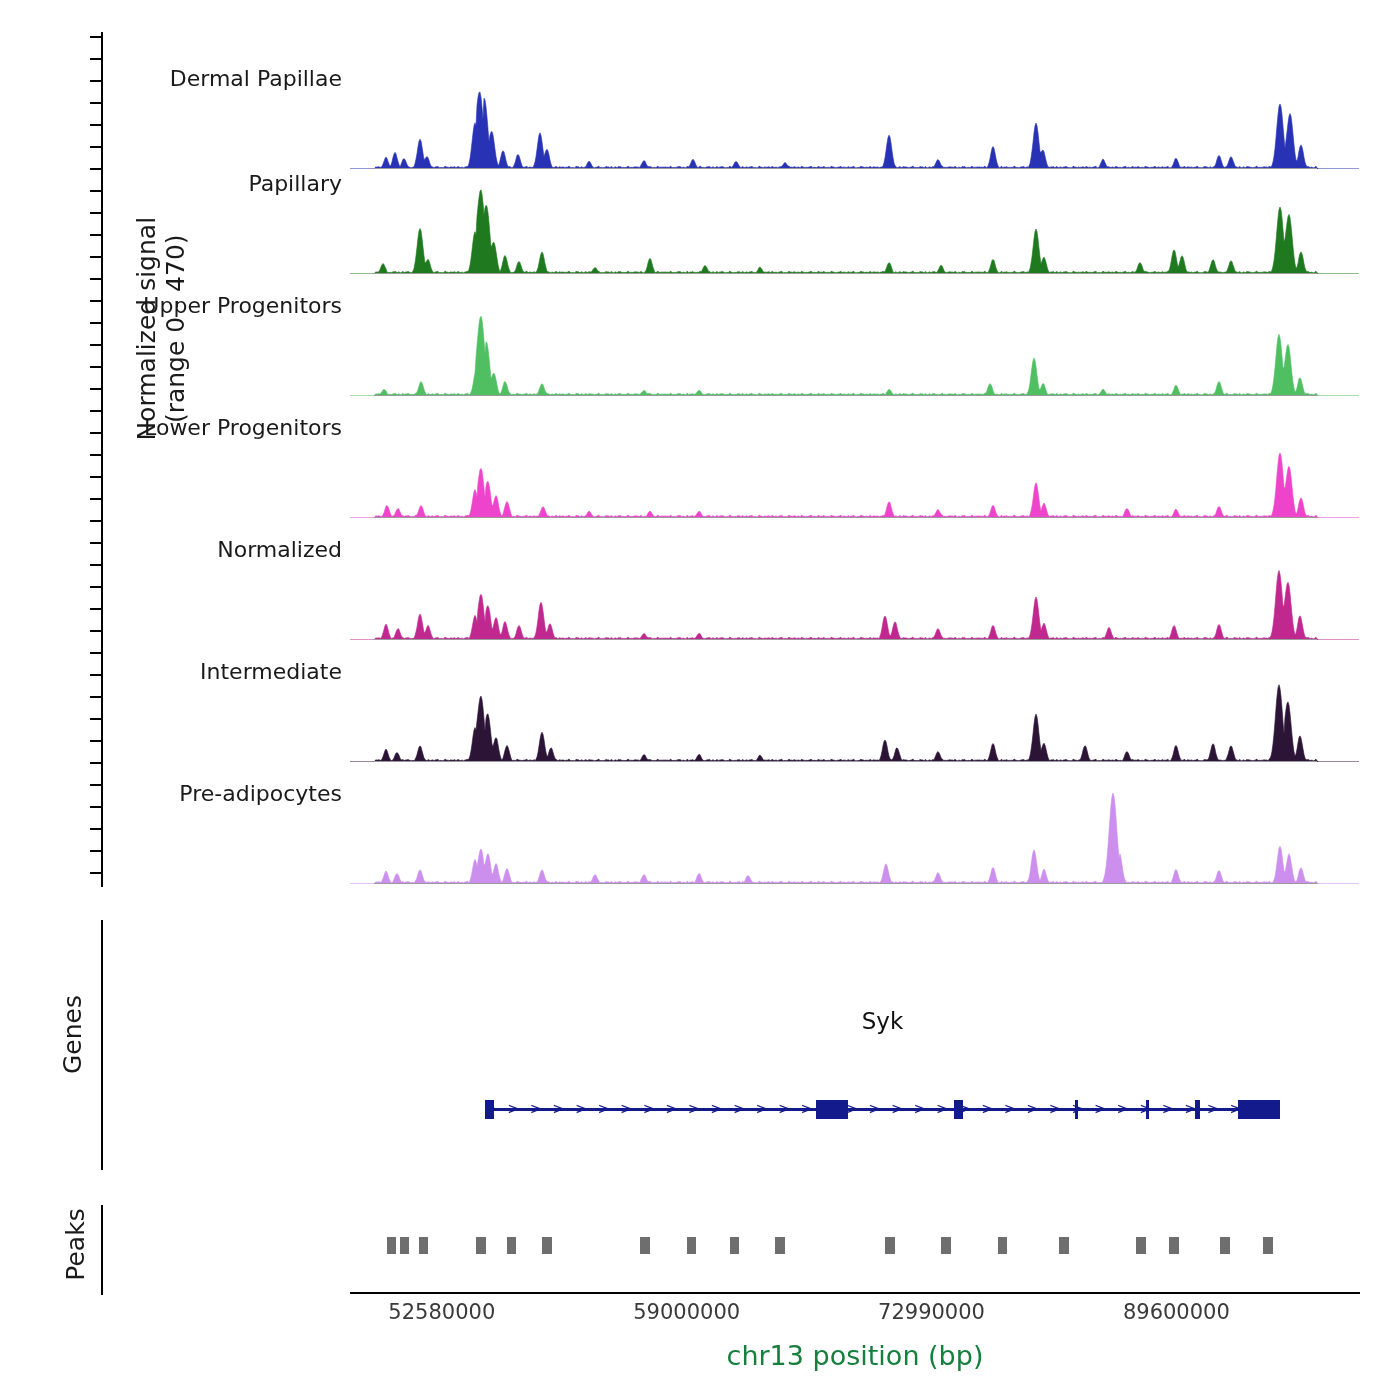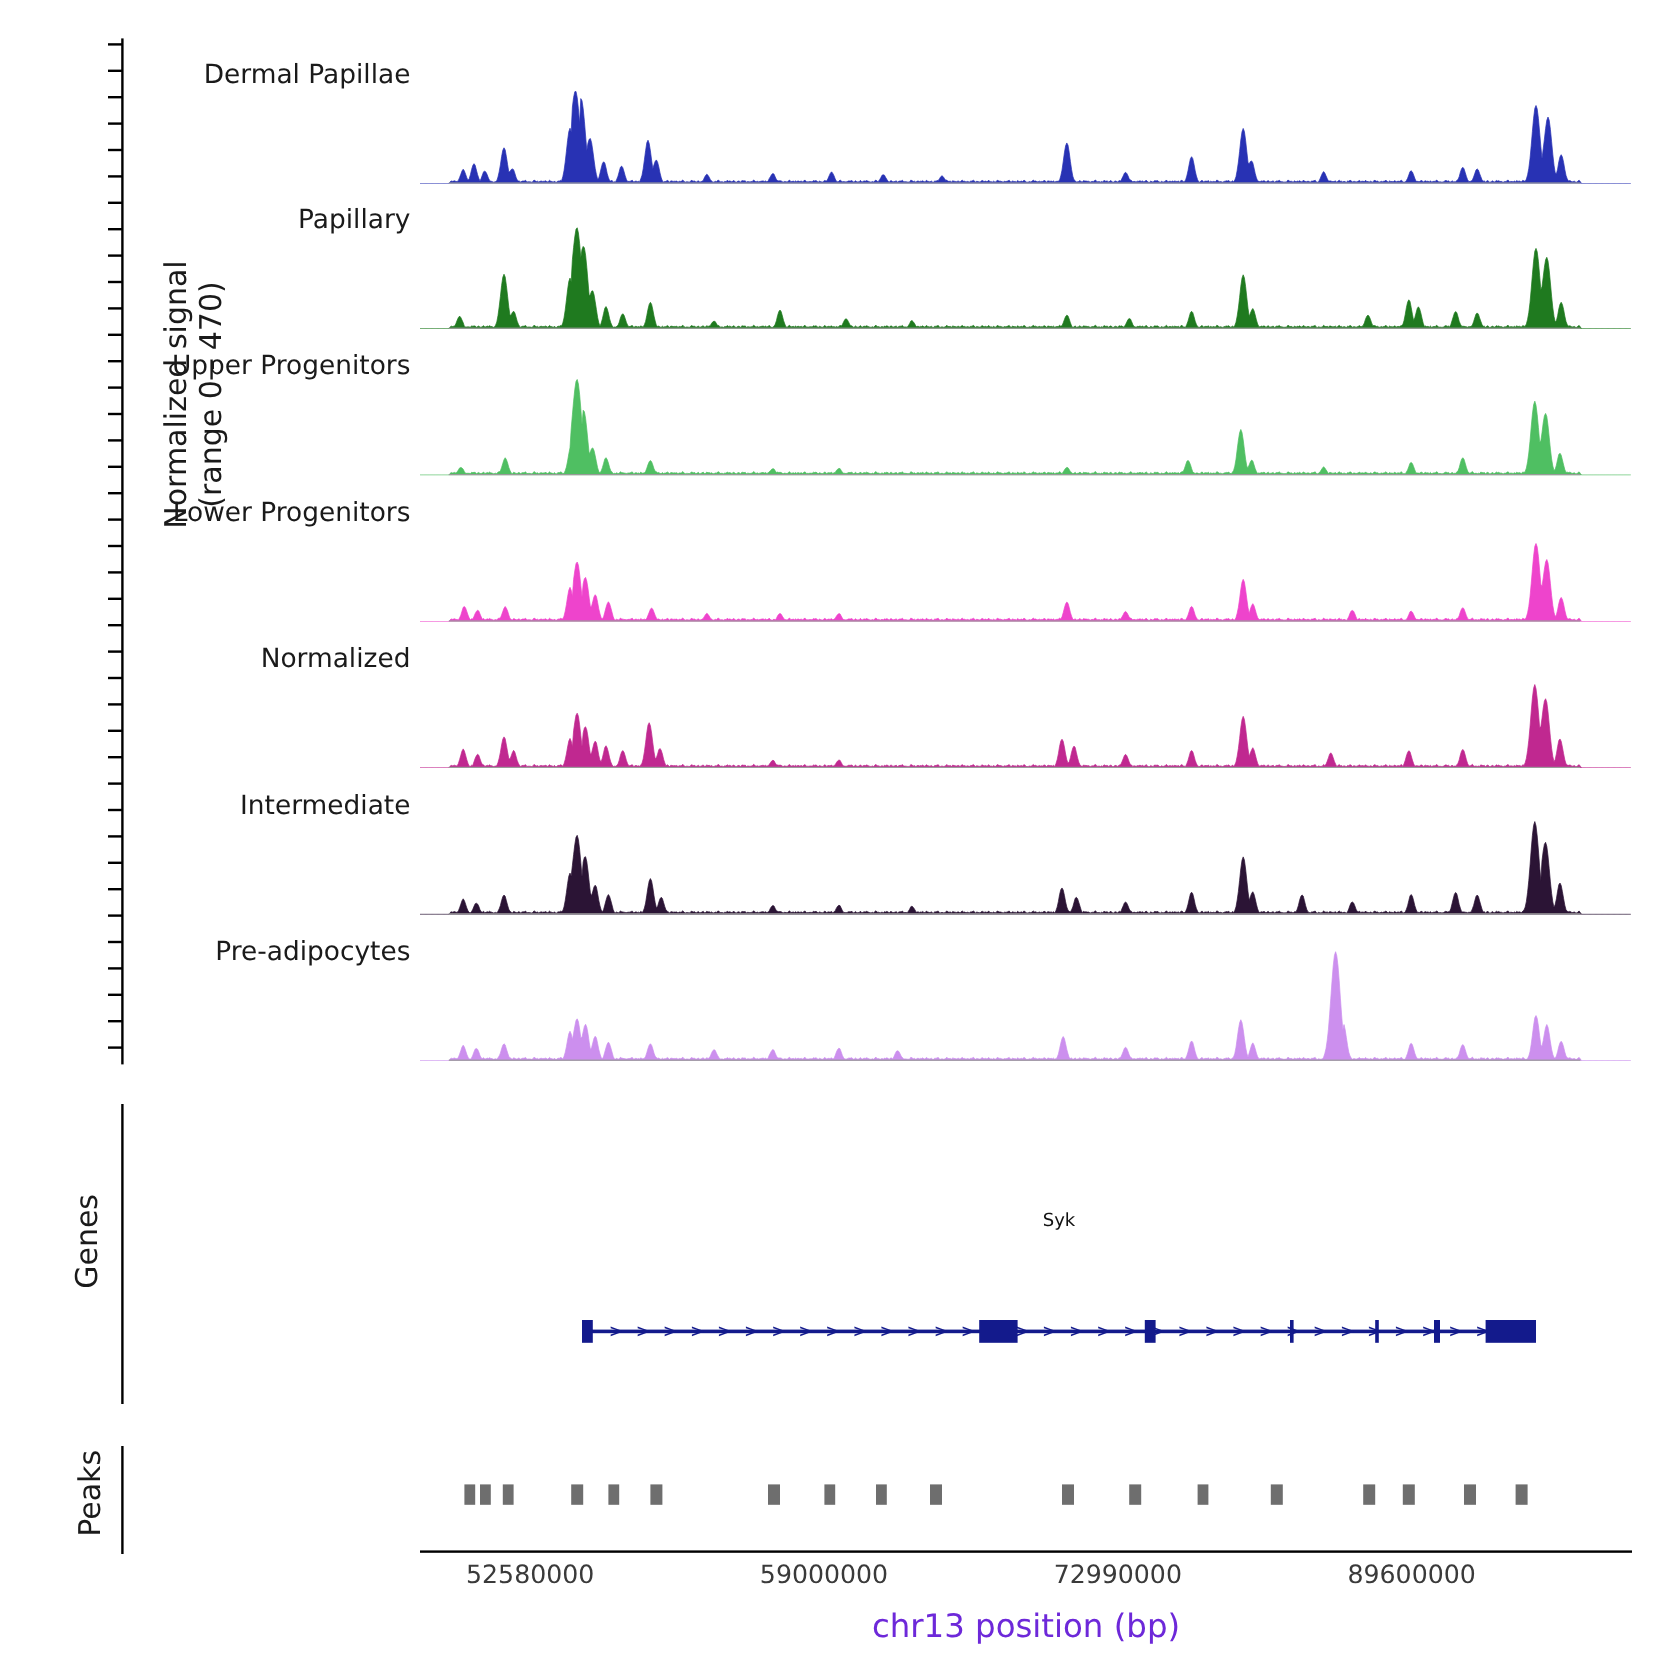--- a/index.html
+++ b/index.html
@@ -114,21 +114,21 @@
   
   .genes-panel {
     position: absolute;
     left: 350px;
     top: 920px;
     width: 1010px;
     height: 250px;
   }
   .gene-name {
     position: absolute;
-    font-size: 15px;
+    font-size: 23px;
     color: #111;
     transform: translateX(-50%);
     white-space: nowrap;
   }
   .gene-body {
     position: absolute;
     height: 3px;
     background: #131a8c;
   }
   .gene-exon {
@@ -178,39 +178,39 @@
     transform: translateX(-50%);
     white-space: nowrap;
   }
   .xlabel {
     position: absolute;
     left: 350px;
     top: 1340px;
     width: 1010px;
     text-align: center;
     font-size: 27px;
-    color: #6d28d9;
+    color: #15803d;
   }
 </style>
 </head>
 <body>
 
 <div id="root">
 
   <div class="ylabel-signal">Normalized signal
 (range 0 - 470)</div>
   <div class="ylabel-genes">Genes</div>
   <div class="ylabel-peaks">Peaks</div>
 
   <div class="spine" style="top:32px;height:855px;"></div>
   <div class="spine" style="top:920px;height:250px;"></div>
   <div class="spine" style="top:1205px;height:90px;"></div>
 
   <div class="tracks">
-      <div class="track" style="top: 1px;">
+      <div class="track" style="top: 17px;">
         <div class="track-label">Dermal Papillae</div>
         <svg class="track-canvas" width="1010" height="122" viewBox="0 0 1010 122">
           <path d="M 0 122 L 0 122.00 L 1 122.00 L 2 122.00 L 3 122.00 L 4 122.00 L 5 122.00 L 6 122.00 L 7 122.00 L 8 122.00 L 9 122.00 L 10 122.00 L 11 122.00 L 12 122.00 L 13 122.00 L 14 122.00 L 15 122.00 L 16 122.00 L 17 122.00 L 18 122.00 L 19 122.00 L 20 122.00 L 21 122.00 L 22 122.00 L 23 122.00 L 24 122.00 L 25 120.61 L 26 119.79 L 27 120.13 L 28 119.87 L 29 119.65 L 30 120.30 L 31 120.17 L 32 119.35 L 33 116.92 L 34 114.28 L 35 111.49 L 36 110.00 L 37 111.48 L 38 114.21 L 39 117.09 L 40 119.25 L 41 117.89 L 42 114.69 L 43 110.30 L 44 106.88 L 45 105.39 L 46 106.79 L 47 110.76 L 48 114.55 L 49 117.59 L 50 119.97 L 51 117.61 L 52 114.79 L 53 112.13 L 54 111.64 L 55 112.50 L 56 114.63 L 57 117.40 L 58 119.36 L 59 120.08 L 60 120.16 L 61 120.78 L 62 120.59 L 63 120.32 L 64 119.54 L 65 116.48 L 66 112.06 L 67 106.42 L 68 99.52 L 69 94.22 L 70 92.16 L 71 93.93 L 72 99.72 L 73 106.17 L 74 112.41 L 75 111.95 L 76 110.30 L 77 109.75 L 78 110.38 L 79 113.29 L 80 116.65 L 81 119.07 L 82 119.77 L 83 120.01 L 84 120.76 L 85 119.91 L 86 119.87 L 87 119.76 L 88 119.20 L 89 120.68 L 90 120.52 L 91 120.46 L 92 120.55 L 93 120.78 L 94 120.44 L 95 118.99 L 96 119.72 L 97 120.28 L 98 119.99 L 99 120.74 L 100 120.12 L 101 119.86 L 102 120.18 L 103 120.07 L 104 120.00 L 105 119.61 L 106 120.68 L 107 120.16 L 108 119.22 L 109 120.13 L 110 120.22 L 111 120.81 L 112 119.79 L 113 120.81 L 114 120.74 L 115 119.76 L 116 120.00 L 117 119.30 L 118 119.53 L 119 116.28 L 120 111.38 L 121 104.14 L 122 95.27 L 123 86.02 L 124 78.75 L 125 75.83 L 126 78.90 L 127 58.19 L 128 50.16 L 129 45.47 L 130 45.16 L 131 50.25 L 132 59.69 L 133 72.05 L 134 51.18 L 135 53.01 L 136 59.73 L 137 69.99 L 138 82.34 L 139 94.52 L 140 88.26 L 141 85.02 L 142 84.50 L 143 87.90 L 144 94.61 L 145 102.22 L 146 109.47 L 147 114.54 L 148 118.32 L 149 117.40 L 150 113.41 L 151 109.13 L 152 105.32 L 153 103.83 L 154 104.88 L 155 108.83 L 156 113.59 L 157 117.02 L 158 119.52 L 159 119.91 L 160 119.27 L 161 120.80 L 162 120.44 L 163 120.57 L 164 118.28 L 165 115.78 L 166 112.08 L 167 108.40 L 168 107.40 L 169 108.75 L 170 111.98 L 171 115.62 L 172 118.51 L 173 120.28 L 174 120.12 L 175 120.15 L 176 119.55 L 177 119.29 L 178 120.69 L 179 120.31 L 180 119.78 L 181 120.43 L 182 120.11 L 183 120.57 L 184 118.03 L 185 115.07 L 186 109.62 L 187 102.24 L 188 94.59 L 189 88.02 L 190 85.81 L 191 88.56 L 192 94.77 L 193 102.47 L 194 109.66 L 195 106.25 L 196 103.46 L 197 102.28 L 198 104.19 L 199 108.09 L 200 113.10 L 201 117.02 L 202 119.84 L 203 120.60 L 204 120.20 L 205 120.24 L 206 119.29 L 207 119.91 L 208 120.78 L 209 119.72 L 210 119.88 L 211 120.15 L 212 120.02 L 213 120.07 L 214 119.93 L 215 120.78 L 216 120.07 L 217 120.20 L 218 119.93 L 219 118.94 L 220 120.19 L 221 120.79 L 222 120.48 L 223 120.50 L 224 120.66 L 225 120.73 L 226 119.31 L 227 119.61 L 228 119.95 L 229 119.79 L 230 120.81 L 231 120.23 L 232 119.62 L 233 120.71 L 234 120.49 L 235 120.06 L 236 119.41 L 237 117.02 L 238 115.21 L 239 114.12 L 240 115.06 L 241 116.69 L 242 118.78 L 243 119.91 L 244 120.68 L 245 120.79 L 246 120.08 L 247 120.36 L 248 119.35 L 249 119.16 L 250 120.63 L 251 120.42 L 252 120.46 L 253 120.78 L 254 120.16 L 255 120.39 L 256 119.30 L 257 120.03 L 258 119.78 L 259 120.12 L 260 120.69 L 261 119.49 L 262 119.88 L 263 120.65 L 264 120.72 L 265 119.82 L 266 119.97 L 267 120.73 L 268 119.81 L 269 119.51 L 270 119.89 L 271 119.56 L 272 120.79 L 273 120.29 L 274 120.38 L 275 120.60 L 276 120.34 L 277 120.19 L 278 118.96 L 279 119.77 L 280 120.64 L 281 120.04 L 282 120.54 L 283 120.31 L 284 120.10 L 285 119.85 L 286 119.73 L 287 120.20 L 288 119.75 L 289 120.51 L 290 120.13 L 291 117.88 L 292 116.23 L 293 114.48 L 294 113.65 L 295 114.10 L 296 116.40 L 297 118.53 L 298 119.43 L 299 119.74 L 300 119.60 L 301 119.76 L 302 120.46 L 303 120.63 L 304 120.21 L 305 120.52 L 306 120.62 L 307 119.75 L 308 119.06 L 309 120.39 L 310 120.30 L 311 119.93 L 312 120.42 L 313 119.74 L 314 120.52 L 315 119.70 L 316 120.29 L 317 120.13 L 318 120.02 L 319 120.61 L 320 119.40 L 321 119.29 L 322 120.54 L 323 120.46 L 324 120.51 L 325 120.27 L 326 120.38 L 327 120.23 L 328 119.45 L 329 119.85 L 330 119.37 L 331 120.27 L 332 120.63 L 333 119.93 L 334 120.36 L 335 120.69 L 336 120.66 L 337 119.33 L 338 119.65 L 339 119.84 L 340 117.76 L 341 115.45 L 342 113.28 L 343 112.20 L 344 113.50 L 345 115.45 L 346 118.07 L 347 120.07 L 348 120.47 L 349 120.27 L 350 118.94 L 351 119.78 L 352 120.45 L 353 120.34 L 354 120.42 L 355 120.63 L 356 120.34 L 357 119.78 L 358 119.75 L 359 119.73 L 360 119.47 L 361 120.74 L 362 120.40 L 363 119.60 L 364 120.55 L 365 120.64 L 366 120.37 L 367 119.31 L 368 120.40 L 369 120.47 L 370 119.70 L 371 120.09 L 372 119.47 L 373 119.81 L 374 120.24 L 375 120.66 L 376 120.72 L 377 120.25 L 378 120.76 L 379 119.64 L 380 119.00 L 381 120.21 L 382 120.16 L 383 118.84 L 384 117.06 L 385 115.04 L 386 114.65 L 387 114.94 L 388 116.80 L 389 118.46 L 390 119.94 L 391 120.82 L 392 119.67 L 393 119.70 L 394 120.52 L 395 120.46 L 396 119.97 L 397 119.81 L 398 120.76 L 399 120.08 L 400 119.80 L 401 119.88 L 402 119.16 L 403 120.40 L 404 120.42 L 405 120.47 L 406 120.65 L 407 120.68 L 408 120.65 L 409 119.11 L 410 119.50 L 411 120.32 L 412 119.96 L 413 120.65 L 414 120.31 L 415 119.72 L 416 120.40 L 417 119.99 L 418 120.11 L 419 119.56 L 420 120.53 L 421 120.39 L 422 119.22 L 423 119.98 L 424 120.26 L 425 120.60 L 426 119.82 L 427 120.61 L 428 120.74 L 429 119.82 L 430 119.98 L 431 119.46 L 432 119.32 L 433 117.75 L 434 116.21 L 435 115.44 L 436 116.24 L 437 117.67 L 438 119.12 L 439 119.05 L 440 120.10 L 441 120.13 L 442 120.02 L 443 120.57 L 444 119.60 L 445 120.00 L 446 120.17 L 447 120.40 L 448 120.00 L 449 119.95 L 450 120.81 L 451 119.70 L 452 119.24 L 453 120.13 L 454 120.01 L 455 120.69 L 456 120.17 L 457 120.37 L 458 120.59 L 459 119.86 L 460 119.98 L 461 119.11 L 462 119.89 L 463 120.73 L 464 120.05 L 465 120.33 L 466 120.60 L 467 120.47 L 468 119.62 L 469 119.51 L 470 120.43 L 471 119.90 L 472 120.24 L 473 120.10 L 474 119.21 L 475 120.54 L 476 120.37 L 477 120.65 L 478 119.97 L 479 120.57 L 480 120.64 L 481 119.17 L 482 119.58 L 483 120.01 L 484 120.02 L 485 120.43 L 486 120.73 L 487 120.14 L 488 120.26 L 489 120.12 L 490 119.73 L 491 119.16 L 492 120.52 L 493 120.49 L 494 119.73 L 495 120.38 L 496 120.16 L 497 120.79 L 498 119.43 L 499 120.21 L 500 120.40 L 501 119.89 L 502 120.35 L 503 119.44 L 504 119.36 L 505 120.72 L 506 120.81 L 507 120.65 L 508 120.25 L 509 120.58 L 510 120.07 L 511 119.10 L 512 119.92 L 513 119.78 L 514 120.33 L 515 120.58 L 516 119.95 L 517 120.36 L 518 120.21 L 519 120.30 L 520 119.42 L 521 119.68 L 522 120.80 L 523 119.88 L 524 119.75 L 525 120.20 L 526 119.92 L 527 120.33 L 528 119.78 L 529 120.76 L 530 120.19 L 531 120.12 L 532 120.10 L 533 118.97 L 534 115.52 L 535 110.81 L 536 103.82 L 537 96.38 L 538 90.53 L 539 88.14 L 540 90.00 L 541 95.93 L 542 103.63 L 543 110.40 L 544 115.83 L 545 118.80 L 546 119.55 L 547 120.74 L 548 120.45 L 549 120.23 L 550 119.37 L 551 120.40 L 552 120.58 L 553 119.46 L 554 119.90 L 555 119.83 L 556 120.10 L 557 120.01 L 558 120.50 L 559 120.74 L 560 120.11 L 561 120.36 L 562 119.57 L 563 119.00 L 564 120.46 L 565 120.53 L 566 120.35 L 567 120.73 L 568 120.22 L 569 120.69 L 570 119.30 L 571 119.94 L 572 119.87 L 573 119.96 L 574 120.74 L 575 119.67 L 576 119.65 L 577 120.71 L 578 120.74 L 579 119.99 L 580 119.79 L 581 120.74 L 582 120.03 L 583 119.42 L 584 119.92 L 585 117.62 L 586 115.67 L 587 113.35 L 588 112.58 L 589 113.58 L 590 115.55 L 591 117.94 L 592 119.08 L 593 119.51 L 594 120.66 L 595 120.09 L 596 120.42 L 597 120.45 L 598 119.97 L 599 120.11 L 600 119.60 L 601 120.23 L 602 119.77 L 603 120.37 L 604 120.34 L 605 119.14 L 606 120.07 L 607 120.80 L 608 120.81 L 609 119.88 L 610 120.52 L 611 120.73 L 612 119.55 L 613 119.65 L 614 119.70 L 615 119.59 L 616 120.62 L 617 120.82 L 618 120.12 L 619 120.61 L 620 120.60 L 621 119.99 L 622 118.99 L 623 120.20 L 624 120.43 L 625 119.88 L 626 120.42 L 627 119.85 L 628 120.23 L 629 119.78 L 630 120.17 L 631 120.25 L 632 119.93 L 633 120.62 L 634 119.64 L 635 119.12 L 636 120.43 L 637 120.49 L 638 118.92 L 639 115.75 L 640 111.38 L 641 106.08 L 642 101.20 L 643 99.61 L 644 101.20 L 645 105.89 L 646 111.42 L 647 115.72 L 648 118.71 L 649 120.68 L 650 120.76 L 651 119.53 L 652 119.43 L 653 120.63 L 654 120.01 L 655 119.93 L 656 120.13 L 657 119.47 L 658 120.80 L 659 119.95 L 660 120.65 L 661 120.16 L 662 120.34 L 663 120.46 L 664 119.04 L 665 119.54 L 666 120.47 L 667 120.28 L 668 120.52 L 669 120.82 L 670 120.21 L 671 119.99 L 672 119.66 L 673 119.82 L 674 119.39 L 675 120.56 L 676 120.61 L 677 119.58 L 678 120.40 L 679 119.10 L 680 116.26 L 681 110.91 L 682 104.06 L 683 95.23 L 684 85.69 L 685 78.83 L 686 76.03 L 687 78.64 L 688 85.96 L 689 95.19 L 690 104.32 L 691 105.46 L 692 103.64 L 693 103.10 L 694 104.68 L 695 108.97 L 696 113.51 L 697 117.21 L 698 119.64 L 699 120.08 L 700 120.47 L 701 119.75 L 702 120.01 L 703 119.64 L 704 119.75 L 705 120.82 L 706 119.87 L 707 119.54 L 708 120.48 L 709 120.41 L 710 120.20 L 711 119.66 L 712 120.83 L 713 120.27 L 714 119.73 L 715 119.97 L 716 119.19 L 717 120.10 L 718 120.38 L 719 120.54 L 720 120.78 L 721 120.58 L 722 120.80 L 723 119.31 L 724 119.29 L 725 120.31 L 726 119.97 L 727 120.52 L 728 120.50 L 729 119.65 L 730 120.66 L 731 119.92 L 732 120.18 L 733 119.56 L 734 120.34 L 735 120.59 L 736 119.29 L 737 119.81 L 738 120.30 L 739 120.42 L 740 119.92 L 741 120.39 L 742 120.62 L 743 119.92 L 744 119.93 L 745 119.62 L 746 119.17 L 747 120.68 L 748 120.82 L 749 120.21 L 750 118.11 L 751 115.68 L 752 113.45 L 753 112.02 L 754 113.24 L 755 115.52 L 756 117.78 L 757 119.81 L 758 119.77 L 759 119.75 L 760 120.29 L 761 120.34 L 762 120.13 L 763 119.82 L 764 120.80 L 765 119.96 L 766 119.14 L 767 120.05 L 768 120.02 L 769 120.72 L 770 120.08 L 771 120.48 L 772 120.81 L 773 119.86 L 774 120.04 L 775 119.22 L 776 119.62 L 777 120.73 L 778 120.19 L 779 120.19 L 780 120.66 L 781 120.37 L 782 119.88 L 783 119.35 L 784 120.39 L 785 119.98 L 786 120.13 L 787 120.26 L 788 119.23 L 789 120.25 L 790 120.33 L 791 120.68 L 792 120.04 L 793 120.40 L 794 120.81 L 795 119.33 L 796 119.41 L 797 120.05 L 798 119.92 L 799 120.58 L 800 120.71 L 801 120.07 L 802 120.44 L 803 120.07 L 804 119.89 L 805 119.11 L 806 120.29 L 807 120.66 L 808 119.73 L 809 120.29 L 810 120.23 L 811 120.54 L 812 119.53 L 813 120.02 L 814 120.50 L 815 119.88 L 816 120.32 L 817 119.65 L 818 119.18 L 819 120.75 L 820 120.72 L 821 120.77 L 822 119.43 L 823 117.63 L 824 114.89 L 825 112.01 L 826 111.34 L 827 112.32 L 828 114.80 L 829 117.58 L 830 120.12 L 831 120.14 L 832 120.27 L 833 120.32 L 834 119.58 L 835 119.47 L 836 120.75 L 837 120.07 L 838 119.64 L 839 120.22 L 840 119.89 L 841 120.62 L 842 119.68 L 843 120.68 L 844 120.34 L 845 120.03 L 846 120.23 L 847 119.08 L 848 119.63 L 849 120.75 L 850 120.49 L 851 120.70 L 852 120.69 L 853 120.42 L 854 119.74 L 855 119.31 L 856 120.01 L 857 119.69 L 858 120.51 L 859 120.65 L 860 119.55 L 861 120.51 L 862 120.41 L 863 120.37 L 864 119.41 L 865 118.65 L 866 116.26 L 867 112.45 L 868 109.59 L 869 108.44 L 870 109.64 L 871 112.70 L 872 116.09 L 873 118.84 L 874 120.18 L 875 120.31 L 876 119.80 L 877 118.91 L 878 116.54 L 879 113.60 L 880 110.69 L 881 109.75 L 882 110.71 L 883 113.62 L 884 116.20 L 885 118.77 L 886 119.96 L 887 119.82 L 888 120.73 L 889 119.89 L 890 119.47 L 891 120.82 L 892 120.73 L 893 120.18 L 894 119.66 L 895 120.81 L 896 120.27 L 897 119.37 L 898 119.90 L 899 119.57 L 900 120.31 L 901 120.14 L 902 120.59 L 903 120.71 L 904 120.26 L 905 120.43 L 906 119.26 L 907 119.28 L 908 120.62 L 909 120.18 L 910 120.30 L 911 120.56 L 912 119.92 L 913 120.40 L 914 119.51 L 915 120.22 L 916 119.82 L 917 120.21 L 918 120.51 L 919 119.23 L 920 119.82 L 921 120.06 L 922 118.26 L 923 114.67 L 924 109.34 L 925 101.39 L 926 90.53 L 927 78.62 L 928 67.54 L 929 59.35 L 930 56.93 L 931 59.81 L 932 67.67 L 933 79.10 L 934 90.86 L 935 101.22 L 936 93.18 L 937 84.99 L 938 76.10 L 939 69.16 L 940 66.54 L 941 69.20 L 942 76.83 L 943 87.10 L 944 97.67 L 945 106.70 L 946 112.96 L 947 113.85 L 948 109.98 L 949 103.92 L 950 99.67 L 951 97.92 L 952 99.89 L 953 104.35 L 954 110.26 L 955 115.23 L 956 118.00 L 957 119.80 L 958 119.51 L 959 119.79 L 960 120.59 L 961 120.26 L 962 120.02 L 963 120.71 L 964 120.81 L 965 119.76 L 966 119.26 L 967 120.54 L 968 122.00 L 969 122.00 L 970 122.00 L 971 122.00 L 972 122.00 L 973 122.00 L 974 122.00 L 975 122.00 L 976 122.00 L 977 122.00 L 978 122.00 L 979 122.00 L 980 122.00 L 981 122.00 L 982 122.00 L 983 122.00 L 984 122.00 L 985 122.00 L 986 122.00 L 987 122.00 L 988 122.00 L 989 122.00 L 990 122.00 L 991 122.00 L 992 122.00 L 993 122.00 L 994 122.00 L 995 122.00 L 996 122.00 L 997 122.00 L 998 122.00 L 999 122.00 L 1000 122.00 L 1001 122.00 L 1002 122.00 L 1003 122.00 L 1004 122.00 L 1005 122.00 L 1006 122.00 L 1007 122.00 L 1008 122.00 L 1009 122.00 L 1009 122 Z" fill="#2832b4" stroke="#2832b4" stroke-width="0.6"></path>
         </svg>
         <div class="track-baseline" style="left: 24.4848px; width: 942.667px;"></div>
       </div>
       <div class="track" style="top: 122px;">
         <div class="track-label">Papillary</div>
         <svg class="track-canvas" width="1010" height="122" viewBox="0 0 1010 122">
           <path d="M 0 122 L 0 122.00 L 1 122.00 L 2 122.00 L 3 122.00 L 4 122.00 L 5 122.00 L 6 122.00 L 7 122.00 L 8 122.00 L 9 122.00 L 10 122.00 L 11 122.00 L 12 122.00 L 13 122.00 L 14 122.00 L 15 122.00 L 16 122.00 L 17 122.00 L 18 122.00 L 19 122.00 L 20 122.00 L 21 122.00 L 22 122.00 L 23 122.00 L 24 122.00 L 25 120.61 L 26 119.79 L 27 120.13 L 28 119.87 L 29 119.65 L 30 117.48 L 31 114.81 L 32 112.63 L 33 111.43 L 34 112.61 L 35 114.76 L 36 116.93 L 37 120.00 L 38 120.40 L 39 120.45 L 40 120.37 L 41 120.44 L 42 120.54 L 43 119.64 L 44 119.83 L 45 119.62 L 46 119.62 L 47 120.78 L 48 120.18 L 49 119.69 L 50 120.66 L 51 120.63 L 52 120.12 L 53 119.37 L 54 120.57 L 55 120.30 L 56 119.72 L 57 120.08 L 58 119.36 L 59 120.08 L 60 120.16 L 61 120.78 L 62 120.59 L 63 118.96 L 64 116.32 L 65 110.93 L 66 103.65 L 67 95.11 L 68 85.84 L 69 79.06 L 70 76.50 L 71 78.76 L 72 86.04 L 73 94.87 L 74 104.00 L 75 110.96 L 76 110.34 L 77 108.42 L 78 107.30 L 79 108.72 L 80 112.11 L 81 115.70 L 82 118.21 L 83 120.01 L 84 120.76 L 85 119.91 L 86 119.87 L 87 119.76 L 88 119.20 L 89 120.68 L 90 120.52 L 91 120.46 L 92 120.55 L 93 120.78 L 94 120.44 L 95 118.99 L 96 119.72 L 97 120.28 L 98 119.99 L 99 120.74 L 100 120.12 L 101 119.86 L 102 120.18 L 103 120.07 L 104 120.00 L 105 119.61 L 106 120.68 L 107 120.16 L 108 119.22 L 109 120.13 L 110 120.22 L 111 120.81 L 112 119.79 L 113 120.81 L 114 120.74 L 115 119.76 L 116 120.00 L 117 119.30 L 118 119.53 L 119 117.26 L 120 112.98 L 121 106.45 L 122 98.26 L 123 89.53 L 124 82.57 L 125 79.74 L 126 82.71 L 127 64.35 L 128 54.14 L 129 45.25 L 130 39.10 L 131 37.84 L 132 42.12 L 133 50.83 L 134 62.88 L 135 55.84 L 136 53.33 L 137 54.57 L 138 60.69 L 139 70.84 L 140 82.85 L 141 94.76 L 142 93.32 L 143 90.65 L 144 90.38 L 145 93.49 L 146 99.43 L 147 105.92 L 148 112.46 L 149 117.05 L 150 119.97 L 151 117.27 L 152 113.63 L 153 109.20 L 154 104.88 L 155 103.47 L 156 105.28 L 157 108.89 L 158 113.56 L 159 117.05 L 160 119.27 L 161 120.80 L 162 120.44 L 163 120.57 L 164 119.94 L 165 119.14 L 166 116.61 L 167 112.98 L 168 110.48 L 169 109.44 L 170 110.65 L 171 113.48 L 172 116.65 L 173 118.96 L 174 120.12 L 175 120.15 L 176 119.55 L 177 119.29 L 178 120.69 L 179 120.31 L 180 119.78 L 181 120.43 L 182 120.11 L 183 120.57 L 184 119.42 L 185 120.38 L 186 120.27 L 187 118.61 L 188 115.82 L 189 110.90 L 190 105.72 L 191 101.67 L 192 99.97 L 193 101.63 L 194 106.03 L 195 111.42 L 196 115.60 L 197 119.18 L 198 119.98 L 199 119.75 L 200 120.54 L 201 120.68 L 202 119.84 L 203 120.60 L 204 120.20 L 205 120.24 L 206 119.29 L 207 119.91 L 208 120.78 L 209 119.72 L 210 119.88 L 211 120.15 L 212 120.02 L 213 120.07 L 214 119.93 L 215 120.78 L 216 120.07 L 217 120.20 L 218 119.93 L 219 118.94 L 220 120.19 L 221 120.79 L 222 120.48 L 223 120.50 L 224 120.66 L 225 120.73 L 226 119.31 L 227 119.61 L 228 119.95 L 229 119.79 L 230 120.81 L 231 120.23 L 232 119.62 L 233 120.71 L 234 120.49 L 235 120.06 L 236 119.41 L 237 120.59 L 238 120.38 L 239 119.43 L 240 119.99 L 241 119.76 L 242 119.19 L 243 117.41 L 244 116.22 L 245 115.64 L 246 115.98 L 247 117.59 L 248 119.35 L 249 119.16 L 250 120.63 L 251 120.42 L 252 120.46 L 253 120.78 L 254 120.16 L 255 120.39 L 256 119.30 L 257 120.03 L 258 119.78 L 259 120.12 L 260 120.69 L 261 119.49 L 262 119.88 L 263 120.65 L 264 120.72 L 265 119.82 L 266 119.97 L 267 120.73 L 268 119.81 L 269 119.51 L 270 119.89 L 271 119.56 L 272 120.79 L 273 120.29 L 274 120.38 L 275 120.60 L 276 120.34 L 277 120.19 L 278 118.96 L 279 119.77 L 280 120.64 L 281 120.04 L 282 120.54 L 283 120.31 L 284 120.10 L 285 119.85 L 286 119.73 L 287 120.20 L 288 119.75 L 289 120.51 L 290 120.13 L 291 119.13 L 292 120.30 L 293 120.77 L 294 120.71 L 295 119.83 L 296 118.30 L 297 115.28 L 298 110.95 L 299 107.75 L 300 106.36 L 301 107.76 L 302 111.37 L 303 115.24 L 304 118.10 L 305 120.52 L 306 120.62 L 307 119.75 L 308 119.06 L 309 120.39 L 310 120.30 L 311 119.93 L 312 120.42 L 313 119.74 L 314 120.52 L 315 119.70 L 316 120.29 L 317 120.13 L 318 120.02 L 319 120.61 L 320 119.40 L 321 119.29 L 322 120.54 L 323 120.46 L 324 120.51 L 325 120.27 L 326 120.38 L 327 120.23 L 328 119.45 L 329 119.85 L 330 119.37 L 331 120.27 L 332 120.63 L 333 119.93 L 334 120.36 L 335 120.69 L 336 120.66 L 337 119.33 L 338 119.65 L 339 120.65 L 340 119.88 L 341 120.04 L 342 120.01 L 343 119.53 L 344 120.56 L 345 120.04 L 346 120.66 L 347 120.07 L 348 120.47 L 349 120.27 L 350 118.94 L 351 119.78 L 352 118.41 L 353 116.25 L 354 114.34 L 355 113.62 L 356 114.31 L 357 116.03 L 358 118.13 L 359 119.73 L 360 119.47 L 361 120.74 L 362 120.40 L 363 119.60 L 364 120.55 L 365 120.64 L 366 120.37 L 367 119.31 L 368 120.40 L 369 120.47 L 370 119.70 L 371 120.09 L 372 119.47 L 373 119.81 L 374 120.24 L 375 120.66 L 376 120.72 L 377 120.25 L 378 120.76 L 379 119.64 L 380 119.00 L 381 120.21 L 382 120.16 L 383 120.48 L 384 120.69 L 385 119.96 L 386 120.75 L 387 119.70 L 388 120.04 L 389 119.53 L 390 119.94 L 391 120.82 L 392 119.67 L 393 119.70 L 394 120.52 L 395 120.46 L 396 119.97 L 397 119.81 L 398 120.76 L 399 120.08 L 400 119.80 L 401 119.88 L 402 119.16 L 403 120.40 L 404 120.42 L 405 120.47 L 406 120.65 L 407 119.32 L 408 117.70 L 409 115.59 L 410 115.13 L 411 116.08 L 412 117.43 L 413 119.31 L 414 120.31 L 415 119.72 L 416 120.40 L 417 119.99 L 418 120.11 L 419 119.56 L 420 120.53 L 421 120.39 L 422 119.22 L 423 119.98 L 424 120.26 L 425 120.60 L 426 119.82 L 427 120.61 L 428 120.74 L 429 119.82 L 430 119.98 L 431 119.46 L 432 119.32 L 433 120.77 L 434 120.66 L 435 120.27 L 436 120.72 L 437 120.56 L 438 120.16 L 439 119.05 L 440 120.10 L 441 120.13 L 442 120.02 L 443 120.57 L 444 119.60 L 445 120.00 L 446 120.17 L 447 120.40 L 448 120.00 L 449 119.95 L 450 120.81 L 451 119.70 L 452 119.24 L 453 120.13 L 454 120.01 L 455 120.69 L 456 120.17 L 457 120.37 L 458 120.59 L 459 119.86 L 460 119.98 L 461 119.11 L 462 119.89 L 463 120.73 L 464 120.05 L 465 120.33 L 466 120.60 L 467 120.47 L 468 119.62 L 469 119.51 L 470 120.43 L 471 119.90 L 472 120.24 L 473 120.10 L 474 119.21 L 475 120.54 L 476 120.37 L 477 120.65 L 478 119.97 L 479 120.57 L 480 120.64 L 481 119.17 L 482 119.58 L 483 120.01 L 484 120.02 L 485 120.43 L 486 120.73 L 487 120.14 L 488 120.26 L 489 120.12 L 490 119.73 L 491 119.16 L 492 120.52 L 493 120.49 L 494 119.73 L 495 120.38 L 496 120.16 L 497 120.79 L 498 119.43 L 499 120.21 L 500 120.40 L 501 119.89 L 502 120.35 L 503 119.44 L 504 119.36 L 505 120.72 L 506 120.81 L 507 120.65 L 508 120.25 L 509 120.58 L 510 120.07 L 511 119.10 L 512 119.92 L 513 119.78 L 514 120.33 L 515 120.58 L 516 119.95 L 517 120.36 L 518 120.21 L 519 120.30 L 520 119.42 L 521 119.68 L 522 120.80 L 523 119.88 L 524 119.75 L 525 120.20 L 526 119.92 L 527 120.33 L 528 119.78 L 529 120.76 L 530 120.19 L 531 120.12 L 532 120.10 L 533 118.97 L 534 119.91 L 535 119.40 L 536 117.10 L 537 114.28 L 538 111.81 L 539 110.65 L 540 111.28 L 541 113.83 L 542 116.91 L 543 119.72 L 544 120.68 L 545 120.45 L 546 119.55 L 547 120.74 L 548 120.45 L 549 120.23 L 550 119.37 L 551 120.40 L 552 120.58 L 553 119.46 L 554 119.90 L 555 119.83 L 556 120.10 L 557 120.01 L 558 120.50 L 559 120.74 L 560 120.11 L 561 120.36 L 562 119.57 L 563 119.00 L 564 120.46 L 565 120.53 L 566 120.35 L 567 120.73 L 568 120.22 L 569 120.69 L 570 119.30 L 571 119.94 L 572 119.87 L 573 119.96 L 574 120.74 L 575 119.67 L 576 119.65 L 577 120.71 L 578 120.74 L 579 119.99 L 580 119.79 L 581 120.74 L 582 120.03 L 583 119.42 L 584 119.92 L 585 119.54 L 586 120.59 L 587 120.18 L 588 118.42 L 589 116.42 L 590 114.28 L 591 113.51 L 592 113.80 L 593 115.92 L 594 118.50 L 595 120.09 L 596 120.42 L 597 120.45 L 598 119.97 L 599 120.11 L 600 119.60 L 601 120.23 L 602 119.77 L 603 120.37 L 604 120.34 L 605 119.14 L 606 120.07 L 607 120.80 L 608 120.81 L 609 119.88 L 610 120.52 L 611 120.73 L 612 119.55 L 613 119.65 L 614 119.70 L 615 119.59 L 616 120.62 L 617 120.82 L 618 120.12 L 619 120.61 L 620 120.60 L 621 119.99 L 622 118.99 L 623 120.20 L 624 120.43 L 625 119.88 L 626 120.42 L 627 119.85 L 628 120.23 L 629 119.78 L 630 120.17 L 631 120.25 L 632 119.93 L 633 120.62 L 634 119.64 L 635 119.12 L 636 120.43 L 637 120.49 L 638 120.69 L 639 118.36 L 640 115.66 L 641 112.11 L 642 108.54 L 643 107.44 L 644 108.54 L 645 111.91 L 646 115.71 L 647 118.33 L 648 120.18 L 649 120.68 L 650 120.76 L 651 119.53 L 652 119.43 L 653 120.63 L 654 120.01 L 655 119.93 L 656 120.13 L 657 119.47 L 658 120.80 L 659 119.95 L 660 120.65 L 661 120.16 L 662 120.34 L 663 120.46 L 664 119.04 L 665 119.54 L 666 120.47 L 667 120.28 L 668 120.52 L 669 120.82 L 670 120.21 L 671 119.99 L 672 119.66 L 673 119.82 L 674 119.39 L 675 120.56 L 676 120.61 L 677 119.58 L 678 120.40 L 679 119.24 L 680 116.52 L 681 111.33 L 682 104.65 L 683 95.99 L 684 86.57 L 685 79.78 L 686 77.00 L 687 79.59 L 688 86.84 L 689 95.94 L 690 104.91 L 691 111.68 L 692 109.07 L 693 106.52 L 694 105.10 L 695 106.97 L 696 110.53 L 697 114.60 L 698 117.97 L 699 120.08 L 700 120.47 L 701 119.75 L 702 120.01 L 703 119.64 L 704 119.75 L 705 120.82 L 706 119.87 L 707 119.54 L 708 120.48 L 709 120.41 L 710 120.20 L 711 119.66 L 712 120.83 L 713 120.27 L 714 119.73 L 715 119.97 L 716 119.19 L 717 120.10 L 718 120.38 L 719 120.54 L 720 120.78 L 721 120.58 L 722 120.80 L 723 119.31 L 724 119.29 L 725 120.31 L 726 119.97 L 727 120.52 L 728 120.50 L 729 119.65 L 730 120.66 L 731 119.92 L 732 120.18 L 733 119.56 L 734 120.34 L 735 120.59 L 736 119.29 L 737 119.81 L 738 120.30 L 739 120.42 L 740 119.92 L 741 120.39 L 742 120.62 L 743 119.92 L 744 119.93 L 745 119.62 L 746 119.17 L 747 120.68 L 748 120.82 L 749 120.21 L 750 120.76 L 751 120.61 L 752 120.44 L 753 119.06 L 754 119.92 L 755 120.23 L 756 119.93 L 757 120.58 L 758 119.77 L 759 119.75 L 760 120.29 L 761 120.34 L 762 120.13 L 763 119.82 L 764 120.80 L 765 119.96 L 766 119.14 L 767 120.05 L 768 120.02 L 769 120.72 L 770 120.08 L 771 120.48 L 772 120.81 L 773 119.86 L 774 120.04 L 775 119.22 L 776 119.62 L 777 120.73 L 778 120.19 L 779 120.19 L 780 120.66 L 781 120.37 L 782 119.88 L 783 119.35 L 784 120.39 L 785 119.98 L 786 119.15 L 787 117.02 L 788 113.74 L 789 111.58 L 790 110.57 L 791 111.75 L 792 114.06 L 793 117.07 L 794 119.43 L 795 119.33 L 796 119.41 L 797 120.05 L 798 119.92 L 799 120.58 L 800 120.71 L 801 120.07 L 802 120.44 L 803 120.07 L 804 119.89 L 805 119.11 L 806 120.29 L 807 120.66 L 808 119.73 L 809 120.29 L 810 120.23 L 811 120.54 L 812 119.53 L 813 120.02 L 814 120.50 L 815 119.88 L 816 120.32 L 817 119.65 L 818 119.18 L 819 118.51 L 820 115.22 L 821 110.33 L 822 104.39 L 823 99.84 L 824 97.85 L 825 99.20 L 826 104.24 L 827 109.96 L 828 114.98 L 829 112.80 L 830 109.00 L 831 105.17 L 832 103.69 L 833 105.24 L 834 108.78 L 835 113.21 L 836 117.38 L 837 120.07 L 838 119.64 L 839 120.22 L 840 119.89 L 841 120.62 L 842 119.68 L 843 120.68 L 844 120.34 L 845 120.03 L 846 120.23 L 847 119.08 L 848 119.63 L 849 120.75 L 850 120.49 L 851 120.70 L 852 120.69 L 853 120.42 L 854 119.74 L 855 119.31 L 856 120.01 L 857 119.69 L 858 120.51 L 859 118.56 L 860 115.30 L 861 112.11 L 862 108.93 L 863 107.64 L 864 108.53 L 865 111.98 L 866 115.77 L 867 118.12 L 868 119.79 L 869 119.92 L 870 119.91 L 871 120.17 L 872 120.30 L 873 120.66 L 874 120.18 L 875 120.31 L 876 119.80 L 877 118.91 L 878 116.07 L 879 112.88 L 880 109.78 L 881 108.77 L 882 109.80 L 883 112.90 L 884 115.72 L 885 118.50 L 886 119.96 L 887 119.82 L 888 120.73 L 889 119.89 L 890 119.47 L 891 120.82 L 892 120.73 L 893 120.18 L 894 119.66 L 895 120.81 L 896 120.27 L 897 119.37 L 898 119.90 L 899 119.57 L 900 120.31 L 901 120.14 L 902 120.59 L 903 120.71 L 904 120.26 L 905 120.43 L 906 119.26 L 907 119.28 L 908 120.62 L 909 120.18 L 910 120.30 L 911 120.56 L 912 119.92 L 913 120.40 L 914 119.51 L 915 120.22 L 916 119.82 L 917 120.21 L 918 120.51 L 919 119.23 L 920 119.82 L 921 119.88 L 922 117.92 L 923 114.10 L 924 108.48 L 925 100.21 L 926 89.06 L 927 76.91 L 928 65.68 L 929 57.41 L 930 54.98 L 931 57.87 L 932 65.80 L 933 77.39 L 934 89.39 L 935 86.95 L 936 79.03 L 937 70.81 L 938 64.49 L 939 62.42 L 940 65.50 L 941 73.17 L 942 83.84 L 943 94.90 L 944 104.50 L 945 111.72 L 946 116.15 L 947 115.32 L 948 111.15 L 949 105.49 L 950 101.53 L 951 99.88 L 952 101.74 L 953 105.92 L 954 111.43 L 955 115.99 L 956 118.42 L 957 119.80 L 958 119.51 L 959 119.79 L 960 120.59 L 961 120.26 L 962 120.02 L 963 120.71 L 964 120.81 L 965 119.76 L 966 119.26 L 967 120.54 L 968 122.00 L 969 122.00 L 970 122.00 L 971 122.00 L 972 122.00 L 973 122.00 L 974 122.00 L 975 122.00 L 976 122.00 L 977 122.00 L 978 122.00 L 979 122.00 L 980 122.00 L 981 122.00 L 982 122.00 L 983 122.00 L 984 122.00 L 985 122.00 L 986 122.00 L 987 122.00 L 988 122.00 L 989 122.00 L 990 122.00 L 991 122.00 L 992 122.00 L 993 122.00 L 994 122.00 L 995 122.00 L 996 122.00 L 997 122.00 L 998 122.00 L 999 122.00 L 1000 122.00 L 1001 122.00 L 1002 122.00 L 1003 122.00 L 1004 122.00 L 1005 122.00 L 1006 122.00 L 1007 122.00 L 1008 122.00 L 1009 122.00 L 1009 122 Z" fill="#1f7a1f" stroke="#1f7a1f" stroke-width="0.6"></path>

